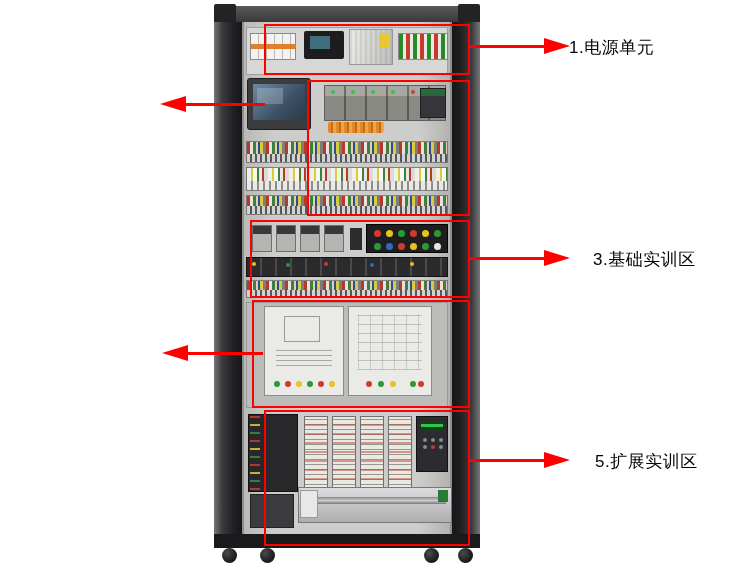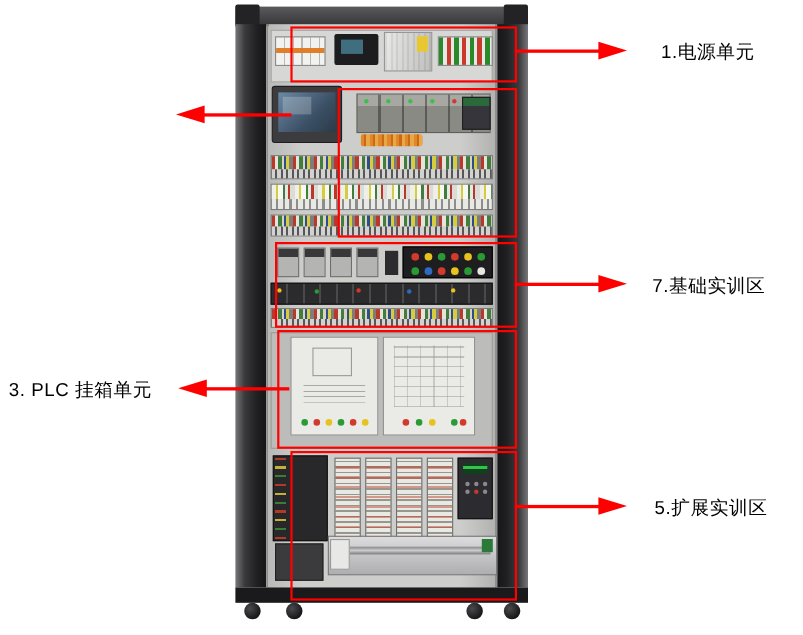--- a/index.html
+++ b/index.html
@@ -124,30 +124,29 @@
   <div class="abs" style="left:438px;top:490px;width:10px;height:12px;background:#2a7a3a"></div>
 
   <div class="abs ann-rect" style="left:264px;top:24px;width:206px;height:51px"></div>
   <div class="abs ann-rect" style="left:307px;top:80px;width:163px;height:136px"></div>
   <div class="abs ann-rect" style="left:250px;top:220px;width:220px;height:78px"></div>
   <div class="abs ann-rect" style="left:252px;top:300px;width:218px;height:108px"></div>
   <div class="abs ann-rect" style="left:264px;top:410px;width:206px;height:136px"></div>
 
   <div class="abs ann-line" style="left:468px;top:45px;width:78px"></div>
   <div class="abs head-r" style="left:544px;top:38px"></div>
-  <div class="abs ann-label" style="left:601px;top:36px">1.电源单元</div>
+  <div class="abs ann-label" style="left:569px;top:36px">1.电源单元</div>
 
   <div class="abs head-l" style="left:160px;top:96px"></div>
   <div class="abs ann-line" style="left:185px;top:103px;width:80px"></div>
 
   <div class="abs head-l" style="left:162px;top:345px"></div>
   <div class="abs ann-line" style="left:187px;top:352px;width:76px"></div>
-  <div class="abs ann-label" style="left:8px;top:343px">3. PLC 挂箱单元</div>
 
   <div class="abs ann-line" style="left:468px;top:257px;width:78px"></div>
   <div class="abs head-r" style="left:544px;top:250px"></div>
-  <div class="abs ann-label" style="left:593px;top:248px">7.基础实训区</div>
+  <div class="abs ann-label" style="left:593px;top:248px">3.基础实训区</div>
 
   <div class="abs ann-line" style="left:468px;top:459px;width:78px"></div>
   <div class="abs head-r" style="left:544px;top:452px"></div>
   <div class="abs ann-label" style="left:595px;top:450px">5.扩展实训区</div>
 
 </div>
 
 </body></html>

